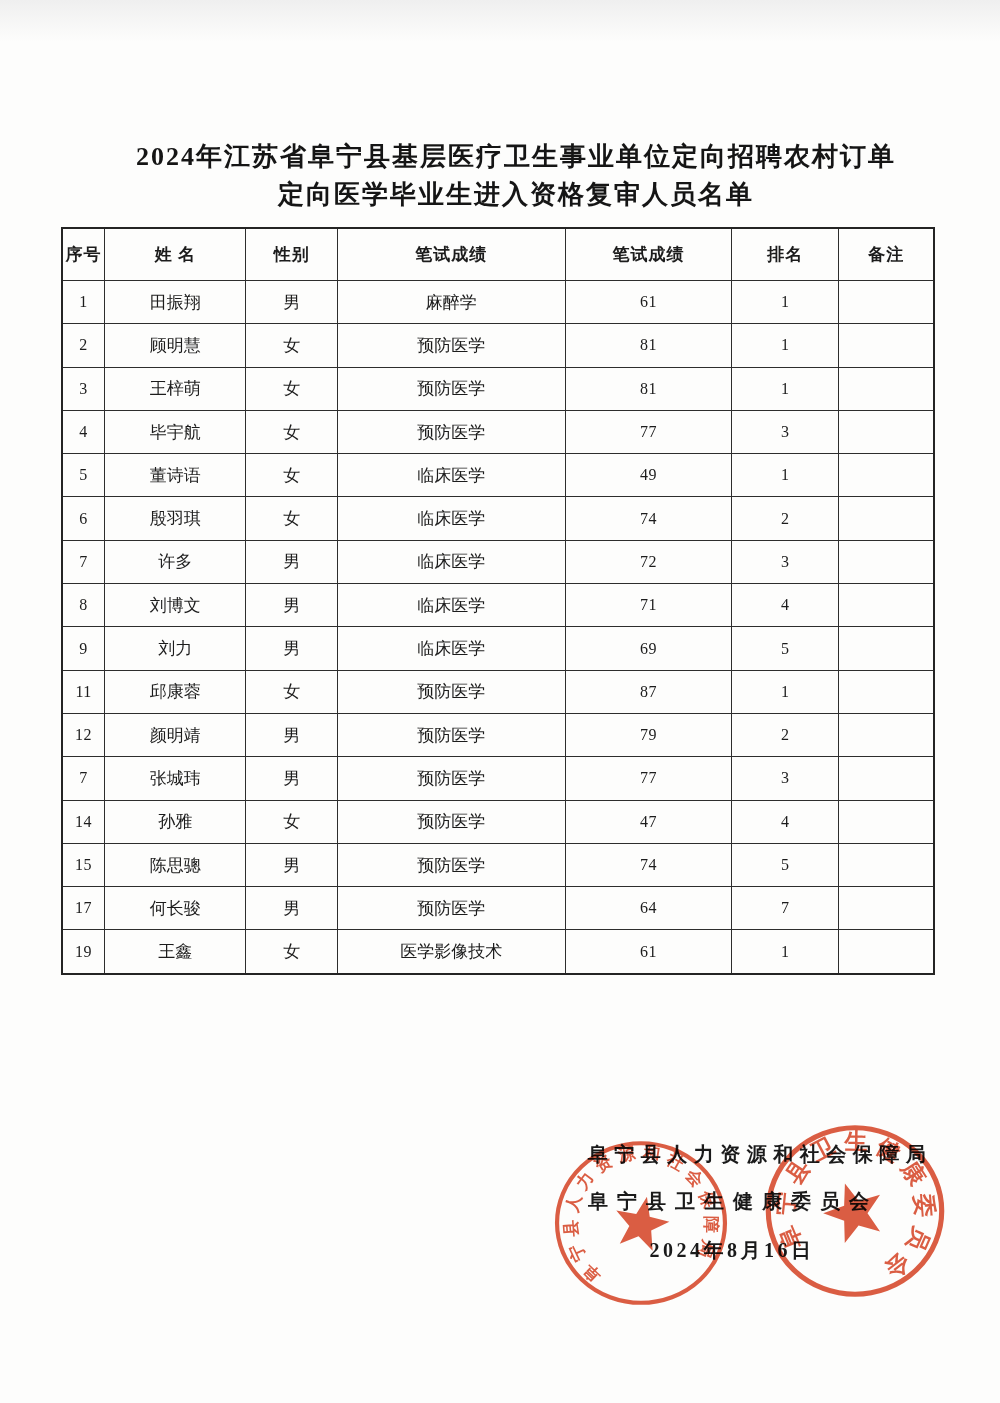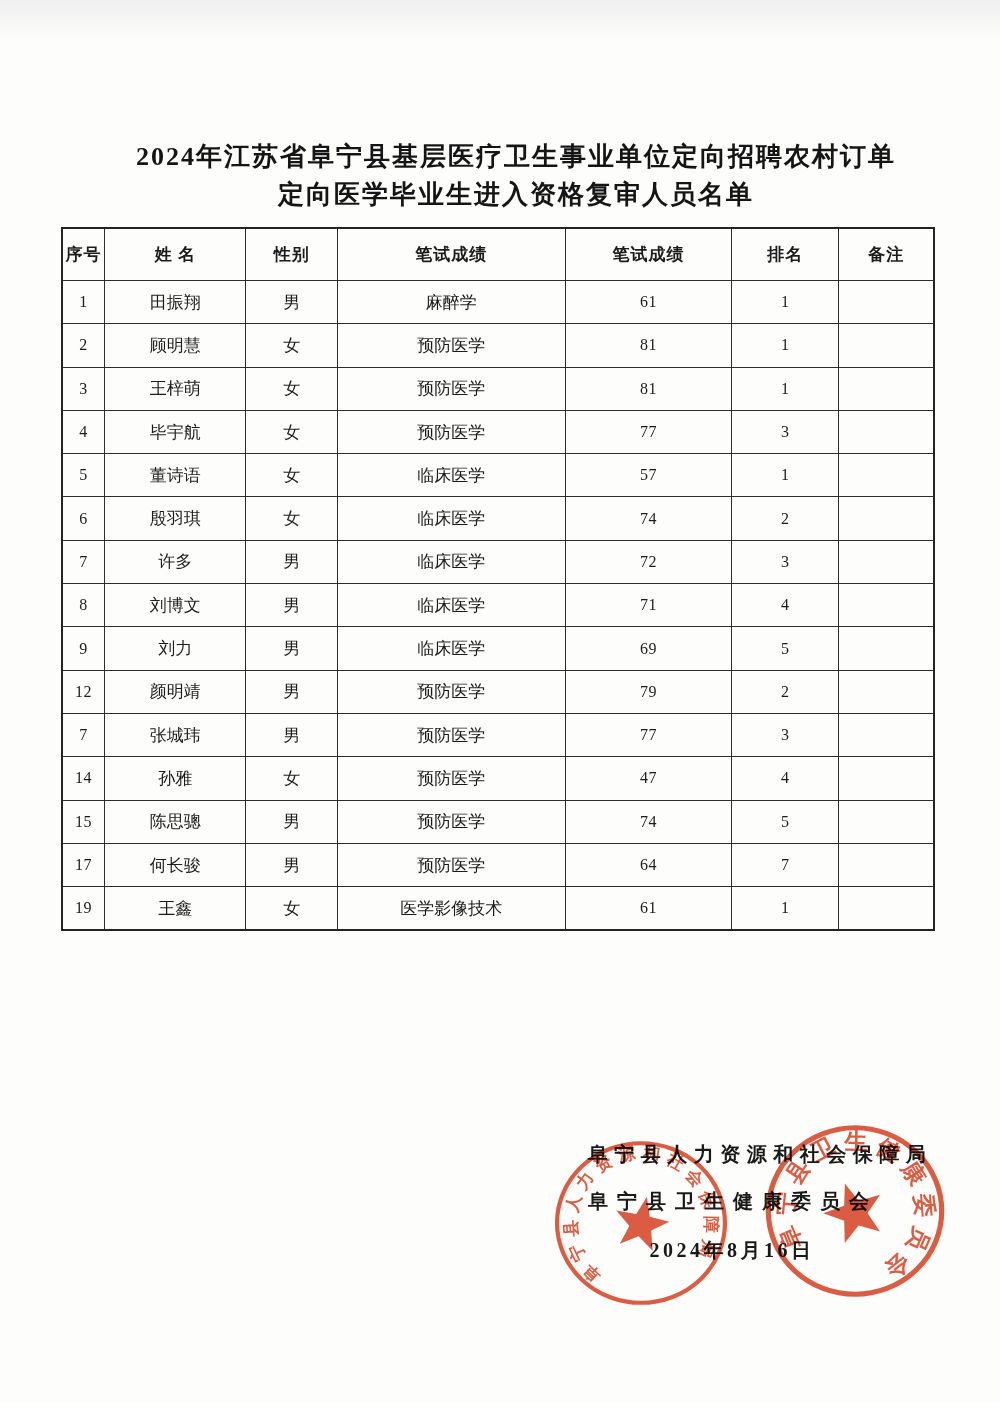--- a/index.html
+++ b/index.html
@@ -152,21 +152,21 @@
         <td>预防医学</td>
         <td class="num">77</td>
         <td class="num">3</td>
         <td></td>
       </tr>
       <tr>
         <td class="num">5</td>
         <td>董诗语</td>
         <td>女</td>
         <td>临床医学</td>
-        <td class="num">57</td>
+        <td class="num">49</td>
         <td class="num">1</td>
         <td></td>
       </tr>
       <tr>
         <td class="num">6</td>
         <td>殷羽琪</td>
         <td>女</td>
         <td>临床医学</td>
         <td class="num">74</td>
         <td class="num">2</td>
@@ -190,20 +190,29 @@
         <td class="num">4</td>
         <td></td>
       </tr>
       <tr>
         <td class="num">9</td>
         <td>刘力</td>
         <td>男</td>
         <td>临床医学</td>
         <td class="num">69</td>
         <td class="num">5</td>
+        <td></td>
+      </tr>
+      <tr>
+        <td class="num">11</td>
+        <td>邱康蓉</td>
+        <td>女</td>
+        <td>预防医学</td>
+        <td class="num">87</td>
+        <td class="num">1</td>
         <td></td>
       </tr>
       <tr>
         <td class="num">12</td>
         <td>颜明靖</td>
         <td>男</td>
         <td>预防医学</td>
         <td class="num">79</td>
         <td class="num">2</td>
         <td></td>

